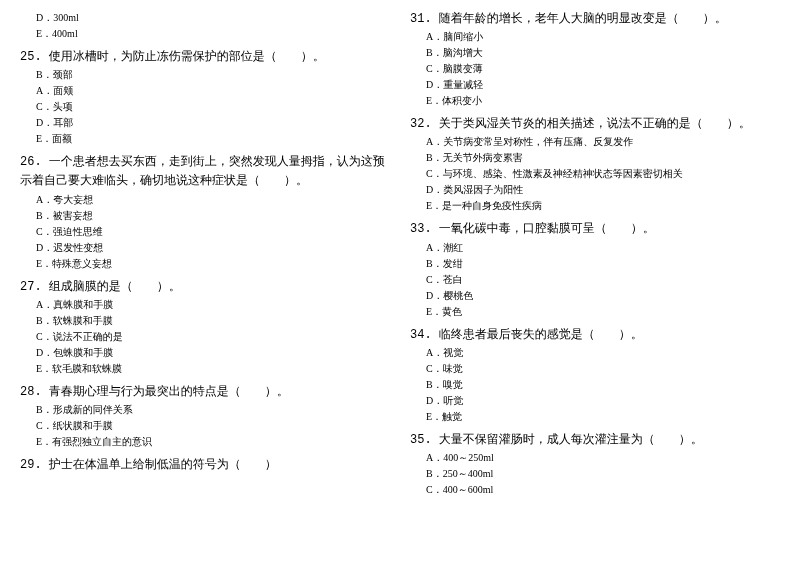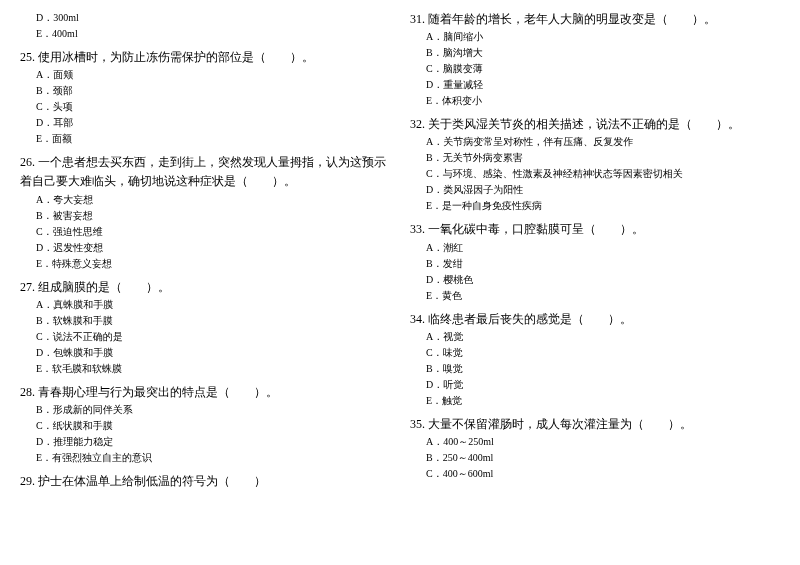--- a/index.html
+++ b/index.html
@@ -22,20 +22,21 @@
     }
     .col {
       flex: 1;
     }
     .question {
       margin-bottom: 6px;
     }
     .question-header {
       font-size: 12px;
       line-height: 1.6;
+      font-family: Liberation Mono, monospace;
     }
     .option {
       padding-left: 16px;
       line-height: 1.6;
       font-size: 10px;
     }
   </style>
 </head>
 <body>
 
@@ -44,22 +45,22 @@
 
     <div class="col" id="left-col">
 
       <div class="question">
         <div class="option">D．300ml</div>
         <div class="option">E．400ml</div>
       </div>
 
       <div class="question">
         <div class="question-header">25. 使用冰槽时，为防止冻伤需保护的部位是（　　）。</div>
+        <div class="option">B．颈部</div>
         <div class="option">A．面颊</div>
-        <div class="option">B．颈部</div>
         <div class="option">C．头项</div>
         <div class="option">D．耳部</div>
         <div class="option">E．面额</div>
       </div>
 
       <div class="question">
         <div class="question-header">26. 一个患者想去买东西，走到街上，突然发现人量拇指，认为这预示着自己要大难临头，确切地说这种症状是（　　）。</div>
         <div class="option">A．夸大妄想</div>
         <div class="option">B．被害妄想</div>
         <div class="option">C．强迫性思维</div>
@@ -73,21 +74,20 @@
         <div class="option">B．软蛛膜和手膜</div>
         <div class="option">C．说法不正确的是</div>
         <div class="option">D．包蛛膜和手膜</div>
         <div class="option">E．软毛膜和软蛛膜</div>
       </div>
 
       <div class="question">
         <div class="question-header">28. 青春期心理与行为最突出的特点是（　　）。</div>
         <div class="option">B．形成新的同伴关系</div>
         <div class="option">C．纸状膜和手膜</div>
-        <div class="option">D．推理能力稳定</div>
         <div class="option">E．有强烈独立自主的意识</div>
       </div>
 
       <div class="question">
         <div class="question-header">29. 护士在体温单上给制低温的符号为（　　）</div>
 
       </div>
 
     </div>
 
@@ -108,20 +108,21 @@
         <div class="option">B．无关节外病变累害</div>
         <div class="option">C．与环境、感染、性激素及神经精神状态等因素密切相关</div>
         <div class="option">D．类风湿因子为阳性</div>
         <div class="option">E．是一种自身免疫性疾病</div>
       </div>
 
       <div class="question">
         <div class="question-header">33. 一氧化碳中毒，口腔黏膜可呈（　　）。</div>
         <div class="option">A．潮红</div>
         <div class="option">B．发绀</div>
+        <div class="option">C．苍白</div>
         <div class="option">D．樱桃色</div>
         <div class="option">E．黄色</div>
       </div>
 
       <div class="question">
         <div class="question-header">34. 临终患者最后丧失的感觉是（　　）。</div>
         <div class="option">A．视觉</div>
         <div class="option">C．味觉</div>
         <div class="option">B．嗅觉</div>
         <div class="option">D．听觉</div>

